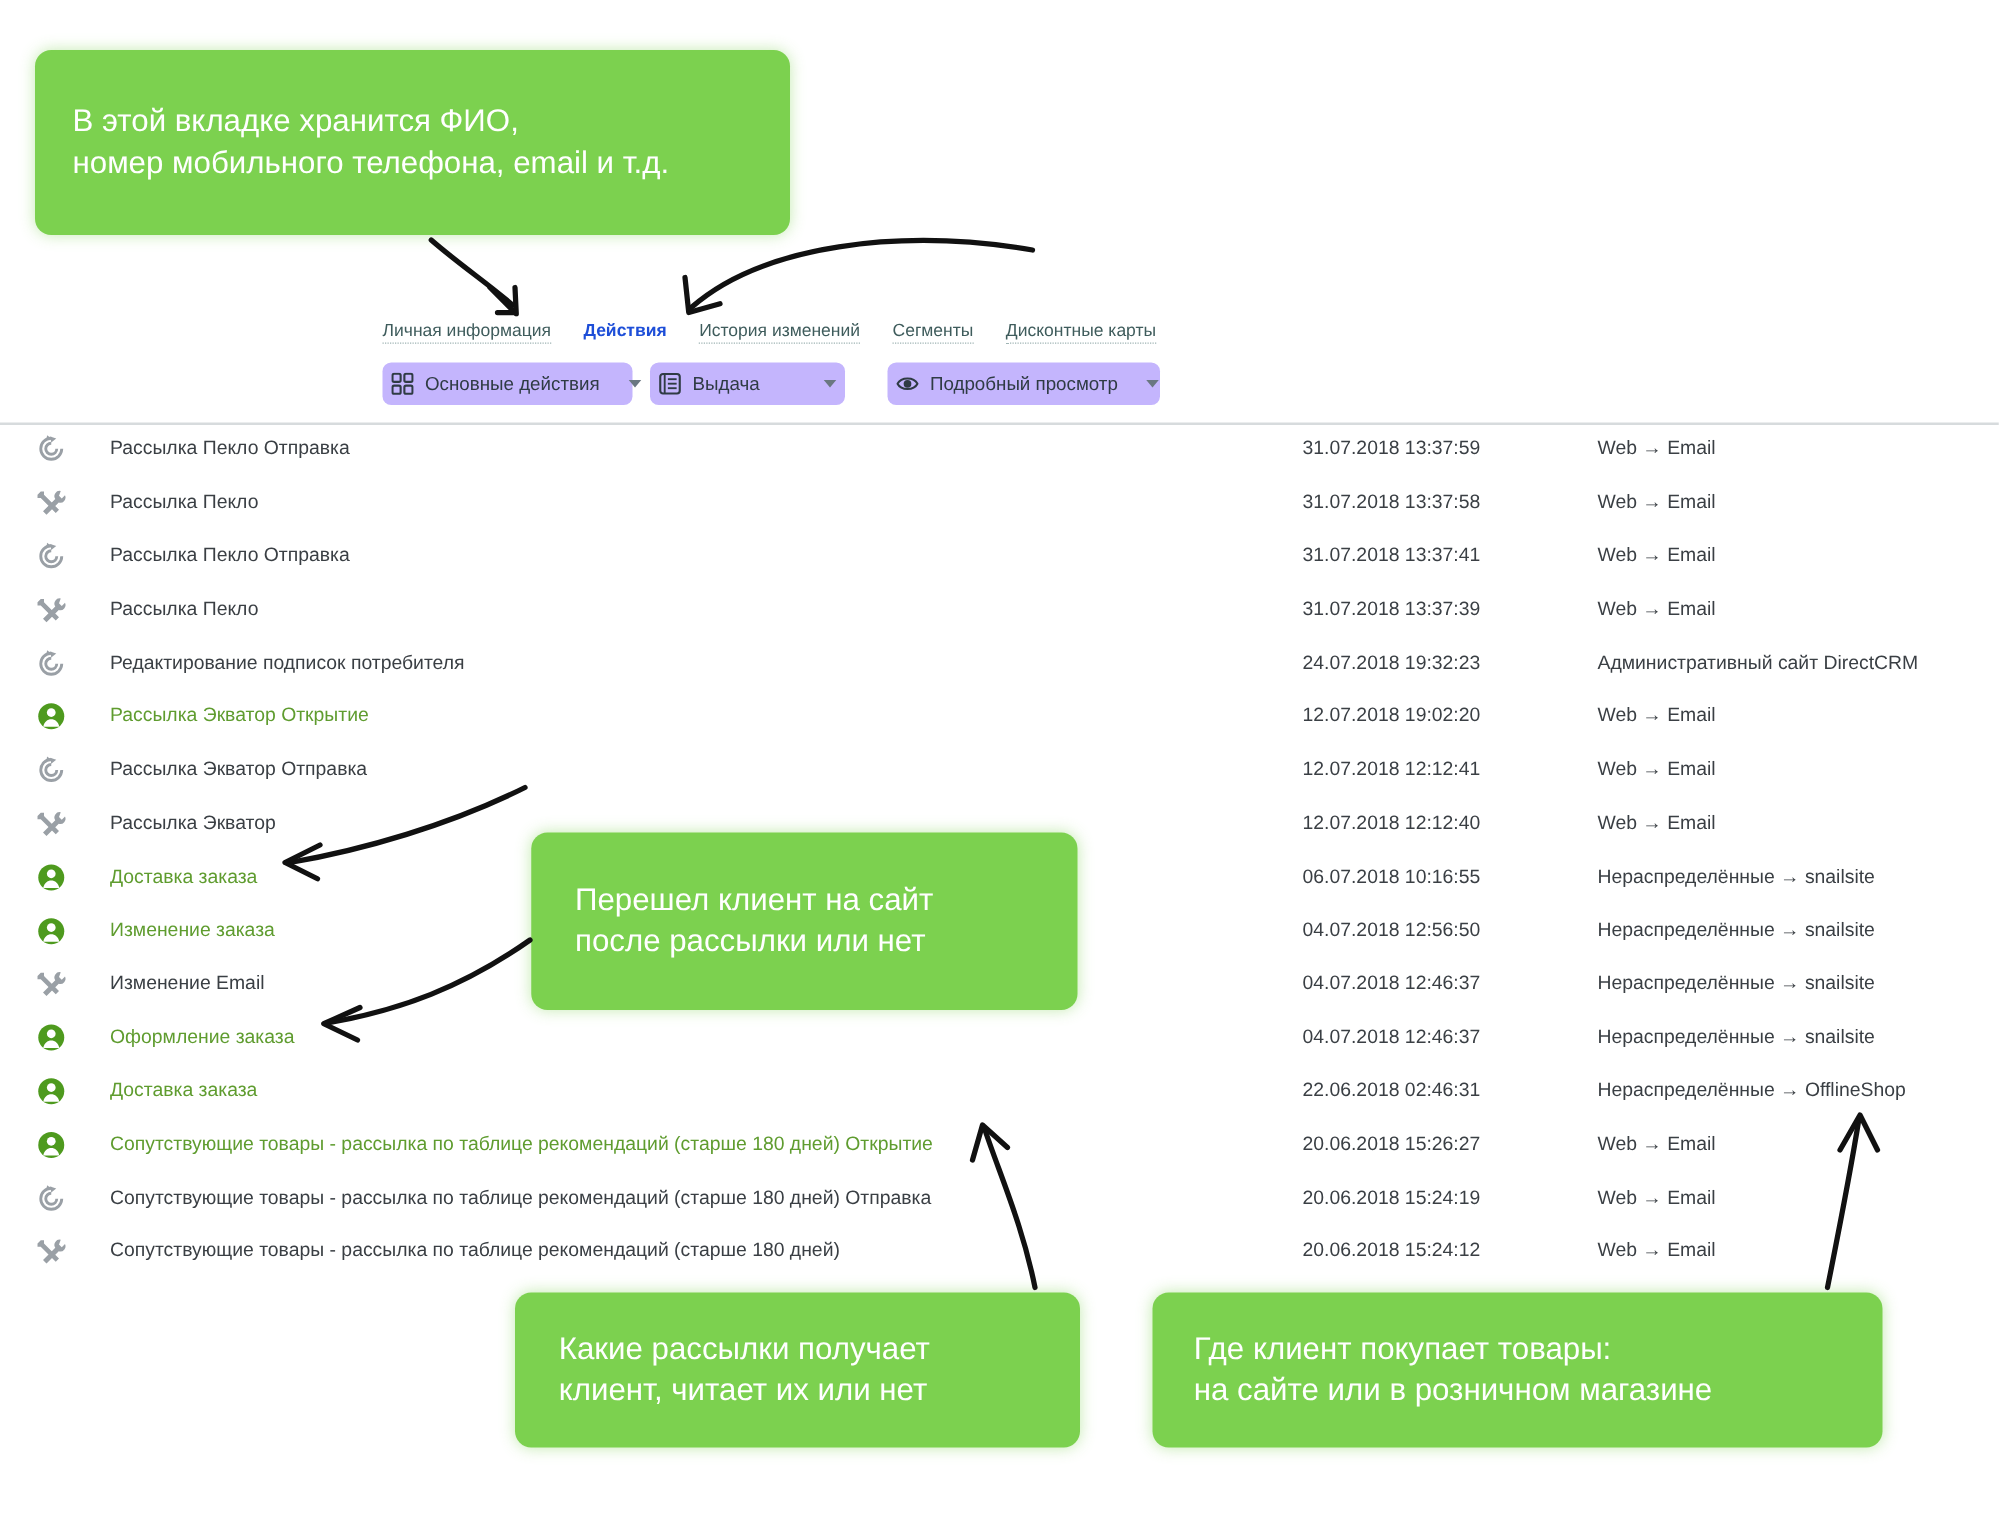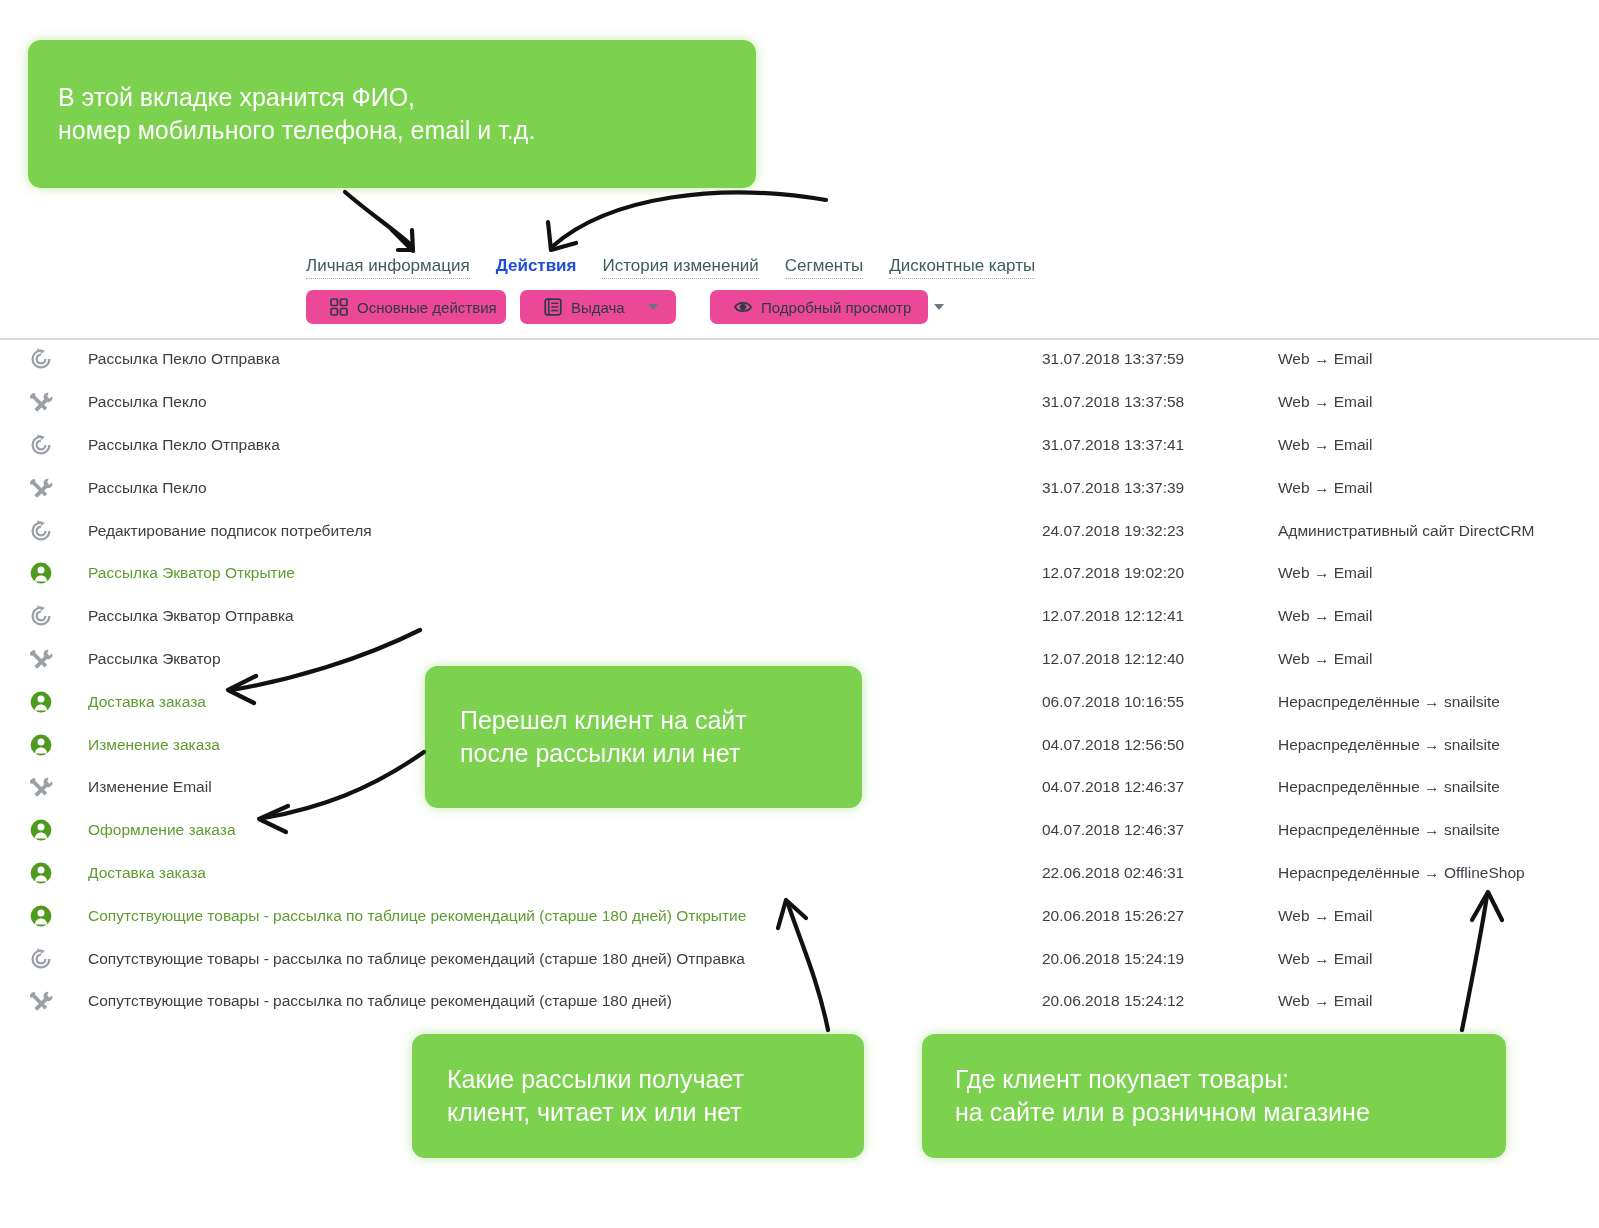--- a/index.html
+++ b/index.html
@@ -8,31 +8,31 @@
     width:1599px;height:1228px;
     background:#ffffff;
     font-family:"Liberation Sans","DejaVu Sans",sans-serif;
     overflow:hidden;position:relative;
   }
   #stage{position:relative;width:1599px;height:1228px;}
 
   
   .tabbar{position:absolute;left:306px;top:256px;display:flex;align-items:baseline;gap:26px;}
   .tab{
-    font-size:17px;color:#3f5c5c;white-space:nowrap;
+    font-size:14px;color:#3f5c5c;white-space:nowrap;
     border-bottom:1px dotted #9fb4b4;padding-bottom:2px;cursor:pointer;
   }
   .tab.active{font-weight:bold;color:#1d4ed8;border-bottom:none;cursor:default;}
 
   
   .toolbar{position:absolute;left:306px;top:290px;display:flex;gap:14px;}
   .pill{
     display:flex;align-items:center;gap:9px;
-    background:#ec4899;border-radius:7px;
-    height:34px;padding:0 24px;box-sizing:border-box;
+    background:#c4b5fd;border-radius:7px;
+    height:34px;padding:0 7px;box-sizing:border-box;
     font-size:15px;color:#2f3b44;white-space:nowrap;cursor:pointer;
   }
   .pill .cap{flex:1;}
   .pill .caret{
     width:0;height:0;margin-left:14px;
     border-left:5px solid transparent;border-right:5px solid transparent;
     border-top:6px solid #6a7781;
   }
   .pill-w1{width:200px;}
   .pill-w2{width:156px;}
@@ -57,21 +57,21 @@
   
   .callout{
     position:absolute;background:#7CD14F;border-radius:13px;
     color:#ffffff;font-size:25px;line-height:1.32;
     box-sizing:border-box;
     box-shadow:0 0 12px rgba(124,209,79,.45);
     display:flex;align-items:center;
   }
   .callout .txt{width:100%;white-space:pre-line;}
 
-  .co1{left:28px;  top:40px;  width:728px; height:148px; padding:0 30px;}
+  .co1{left:28px;  top:40px;  width:604px; height:148px; padding:0 30px;}
   .co2{left:828px; top:112px; width:620px; height:142px; padding:0 33px;}
   .co3{left:425px; top:518px; width:437px; height:126px; padding:0 35px;}
   .co4{left:425px; top:666px; width:437px; height:142px; padding:0 35px;align-items:center;}
   .co5{left:412px; top:1034px;width:452px; height:124px; padding:0 35px;}
   .co6{left:922px; top:1034px;width:584px; height:124px; padding:0 33px;}
 
   
   .arrows{position:absolute;left:0;top:0;width:1599px;height:1228px;pointer-events:none;}
 </style>
 </head>

